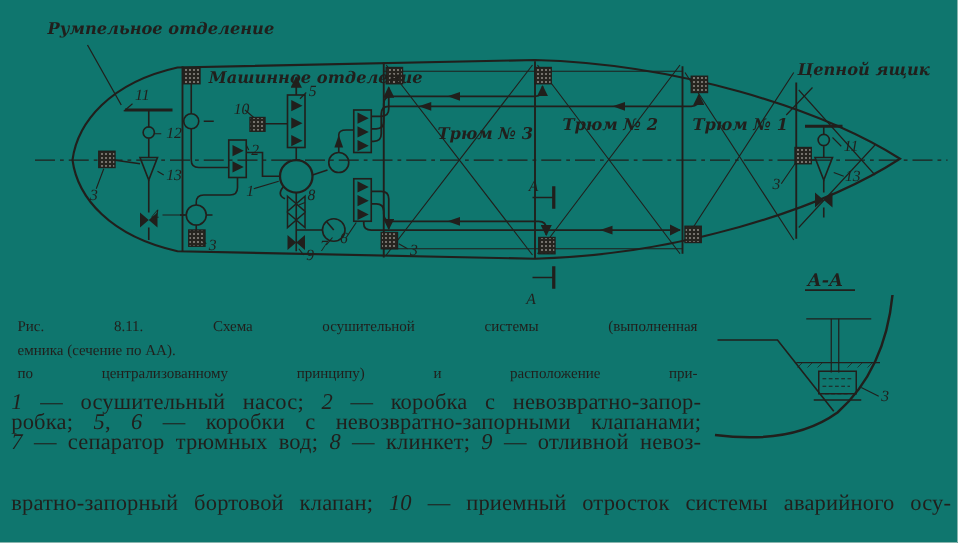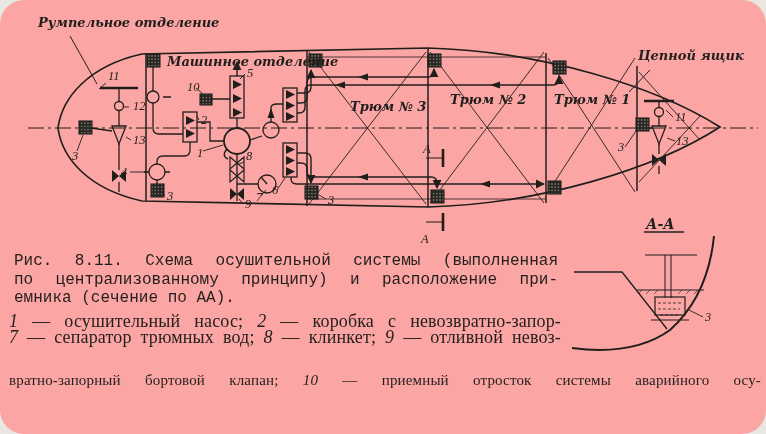--- a/index.html
+++ b/index.html
@@ -1,22 +1,22 @@
 <!DOCTYPE html>
 <html><head>
 <meta charset="utf-8">
 <style>
   html,body{margin:0;padding:0;background:#e9e7e1;}
-  .page{position:relative;width:766px;height:434px;background:#fca5a5;overflow:hidden;
-        font-family:"Liberation Serif","DejaVu Serif",serif;color:#211f1c;border-radius:24px;}
+  .page{position:relative;width:766px;height:434px;background:#0f766e;overflow:hidden;
+        font-family:"Liberation Serif","DejaVu Serif",serif;color:#211f1c;}
   .page svg{position:absolute;left:0;top:0;}
   .txt{position:absolute;}
-  .caption{left:14px;top:252px;width:544px;font-size:16px;line-height:18.5px;font-family:Liberation Mono, monospace;}
+  .caption{left:14px;top:252px;width:544px;font-size:12px;line-height:18.5px;}
   .legend-narrow{left:9px;top:314px;width:552px;font-size:18px;line-height:15.8px;letter-spacing:.15px;}
-  .legend-wide{left:9px;top:372px;width:752px;font-size:15px;line-height:16.8px;letter-spacing:.15px;}
+  .legend-wide{left:9px;top:394px;width:752px;font-size:18px;line-height:16.8px;letter-spacing:.15px;}
   .just{text-align:justify;text-align-last:justify;}
   .lg-line i, .cap-line i{font-style:italic;}
   svg text{fill:#211f1c;}
   .comp-label{font-family:"DejaVu Serif","Liberation Serif",serif;font-style:italic;font-weight:bold;font-size:13px;}
   .num-label{font-family:"Liberation Serif",serif;font-style:italic;font-size:12.5px;}
   .sec-title{font-family:"DejaVu Serif",serif;font-style:italic;font-weight:bold;font-size:14px;}
 </style>
 </head>
 <body>
 
@@ -176,26 +176,27 @@
 
     <text class="num-label" x="423" y="153">А</text>
     <text class="num-label" x="421" y="243">А</text>
     <text class="sec-title" x="646" y="229">А-А</text>
     <text class="num-label" x="705" y="321">3</text>
   </g>
 </svg>
 
 <div class="txt caption">
   <div class="cap-line just">Рис. 8.11. Схема осушительной системы (выполненная</div>
+  <div class="cap-line">емника (сечение по АА).</div>
   <div class="cap-line just">по централизованному принципу) и расположение при-</div>
-  <div class="cap-line">емника (сечение по АА).</div>
 </div>
 
 <div class="txt legend-narrow">
   <div class="lg-line just ital-nums"><i>1</i> — осушительный насос; <i>2</i> — коробка с невозвратно-запор-</div>
+  <div class="lg-line just ital-nums">робка; <i>5</i>, <i>6</i> — коробки с невозвратно-запорными клапанами;</div>
   <div class="lg-line just ital-nums"><i>7</i> — сепаратор трюмных вод; <i>8</i> — клинкет; <i>9</i> — отливной невоз-</div>
 </div>
 
 <div class="txt legend-wide">
   <div class="lg-line just ital-nums">вратно-запорный бортовой клапан; <i>10</i> — приемный отросток системы аварийного осу-</div>
 </div>
 
 </div>
 
 </body></html>

